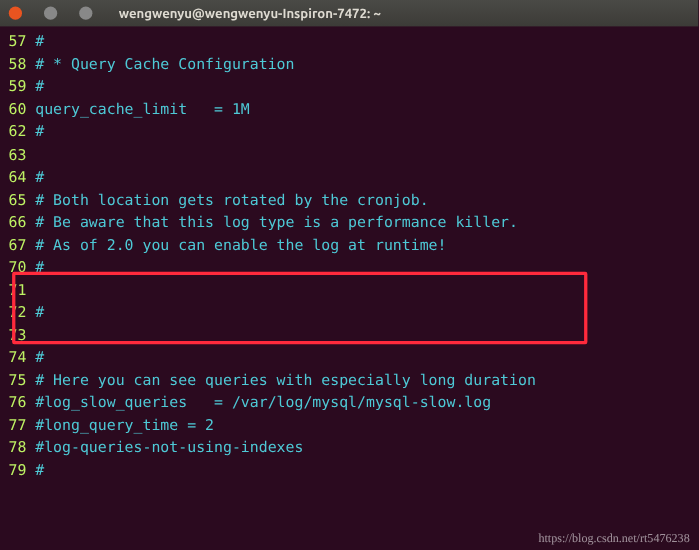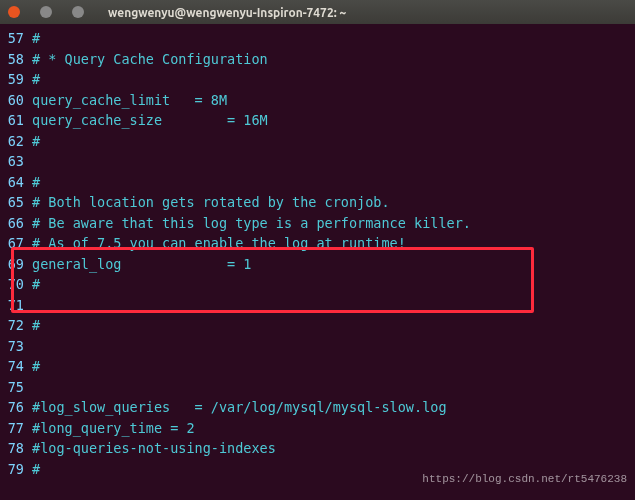--- a/index.html
+++ b/index.html
@@ -38,73 +38,71 @@
     padding: 4px 0 0 0;
     line-height: 20.5px;
   }
   .line {
     display: flex;
     white-space: pre;
   }
   .lineno {
     width: 32px;
     text-align: right;
-    color: #7dd3fc;
+    color: #bef264;
     padding-right: 8px;
     flex-shrink: 0;
   }
   .code { color: #4ec9d6; }
   .highlight-box {
     position: absolute;
     border: 3px solid #ff2a3c;
     border-radius: 2px;
     pointer-events: none;
     left: 11px;
     top: 247px;
     width: 523px;
     height: 66px;
   }
   .watermark {
     position: absolute;
     right: 8px;
-    bottom: 15px;
-    font-family: Liberation Mono, monospace;
+    bottom: 4px;
+    font-family: Liberation Serif, serif;
     font-size: 11px;
     color: rgba(255,255,255,0.55);
   }
 </style>
 </head>
 <body>
 
 <div class="titlebar">
   <span class="win-btn btn-close"></span>
   <span class="win-btn btn-min"></span>
   <span class="win-btn btn-max"></span>
   <span class="title-text">wengwenyu@wengwenyu-Inspiron-7472: ~</span>
 </div>
 
 <div class="editor" id="editor">
     <div class="line"><span class="lineno">57</span><span class="code">#</span></div>
     <div class="line"><span class="lineno">58</span><span class="code"># * Query Cache Configuration</span></div>
     <div class="line"><span class="lineno">59</span><span class="code">#</span></div>
-    <div class="line"><span class="lineno">60</span><span class="code">query_cache_limit   = 8M</span></div>
-    <div class="line"><span class="lineno">61</span><span class="code">query_cache_size        = 16M</span></div>
+    <div class="line"><span class="lineno">60</span><span class="code">query_cache_limit   = 1M</span></div>
     <div class="line"><span class="lineno">62</span><span class="code">#</span></div>
     <div class="line"><span class="lineno">63</span></div>
     <div class="line"><span class="lineno">64</span><span class="code">#</span></div>
     <div class="line"><span class="lineno">65</span><span class="code"># Both location gets rotated by the cronjob.</span></div>
     <div class="line"><span class="lineno">66</span><span class="code"># Be aware that this log type is a performance killer.</span></div>
-    <div class="line"><span class="lineno">67</span><span class="code"># As of 7.5 you can enable the log at runtime!</span></div>
-    <div class="line"><span class="lineno">69</span><span class="code">general_log             = 1</span></div>
+    <div class="line"><span class="lineno">67</span><span class="code"># As of 2.0 you can enable the log at runtime!</span></div>
     <div class="line"><span class="lineno">70</span><span class="code">#</span></div>
     <div class="line"><span class="lineno">71</span></div>
     <div class="line"><span class="lineno">72</span><span class="code">#</span></div>
     <div class="line"><span class="lineno">73</span></div>
     <div class="line"><span class="lineno">74</span><span class="code">#</span></div>
-    <div class="line"><span class="lineno">75</span></div>
+    <div class="line"><span class="lineno">75</span><span class="code"># Here you can see queries with especially long duration</span></div>
     <div class="line"><span class="lineno">76</span><span class="code">#log_slow_queries   = /var/log/mysql/mysql-slow.log</span></div>
     <div class="line"><span class="lineno">77</span><span class="code">#long_query_time = 2</span></div>
     <div class="line"><span class="lineno">78</span><span class="code">#log-queries-not-using-indexes</span></div>
     <div class="line"><span class="lineno">79</span><span class="code">#</span></div>
   </div>
 
 <div class="highlight-box"></div>
 
 <div class="watermark">https://blog.csdn.net/rt5476238</div>
 

